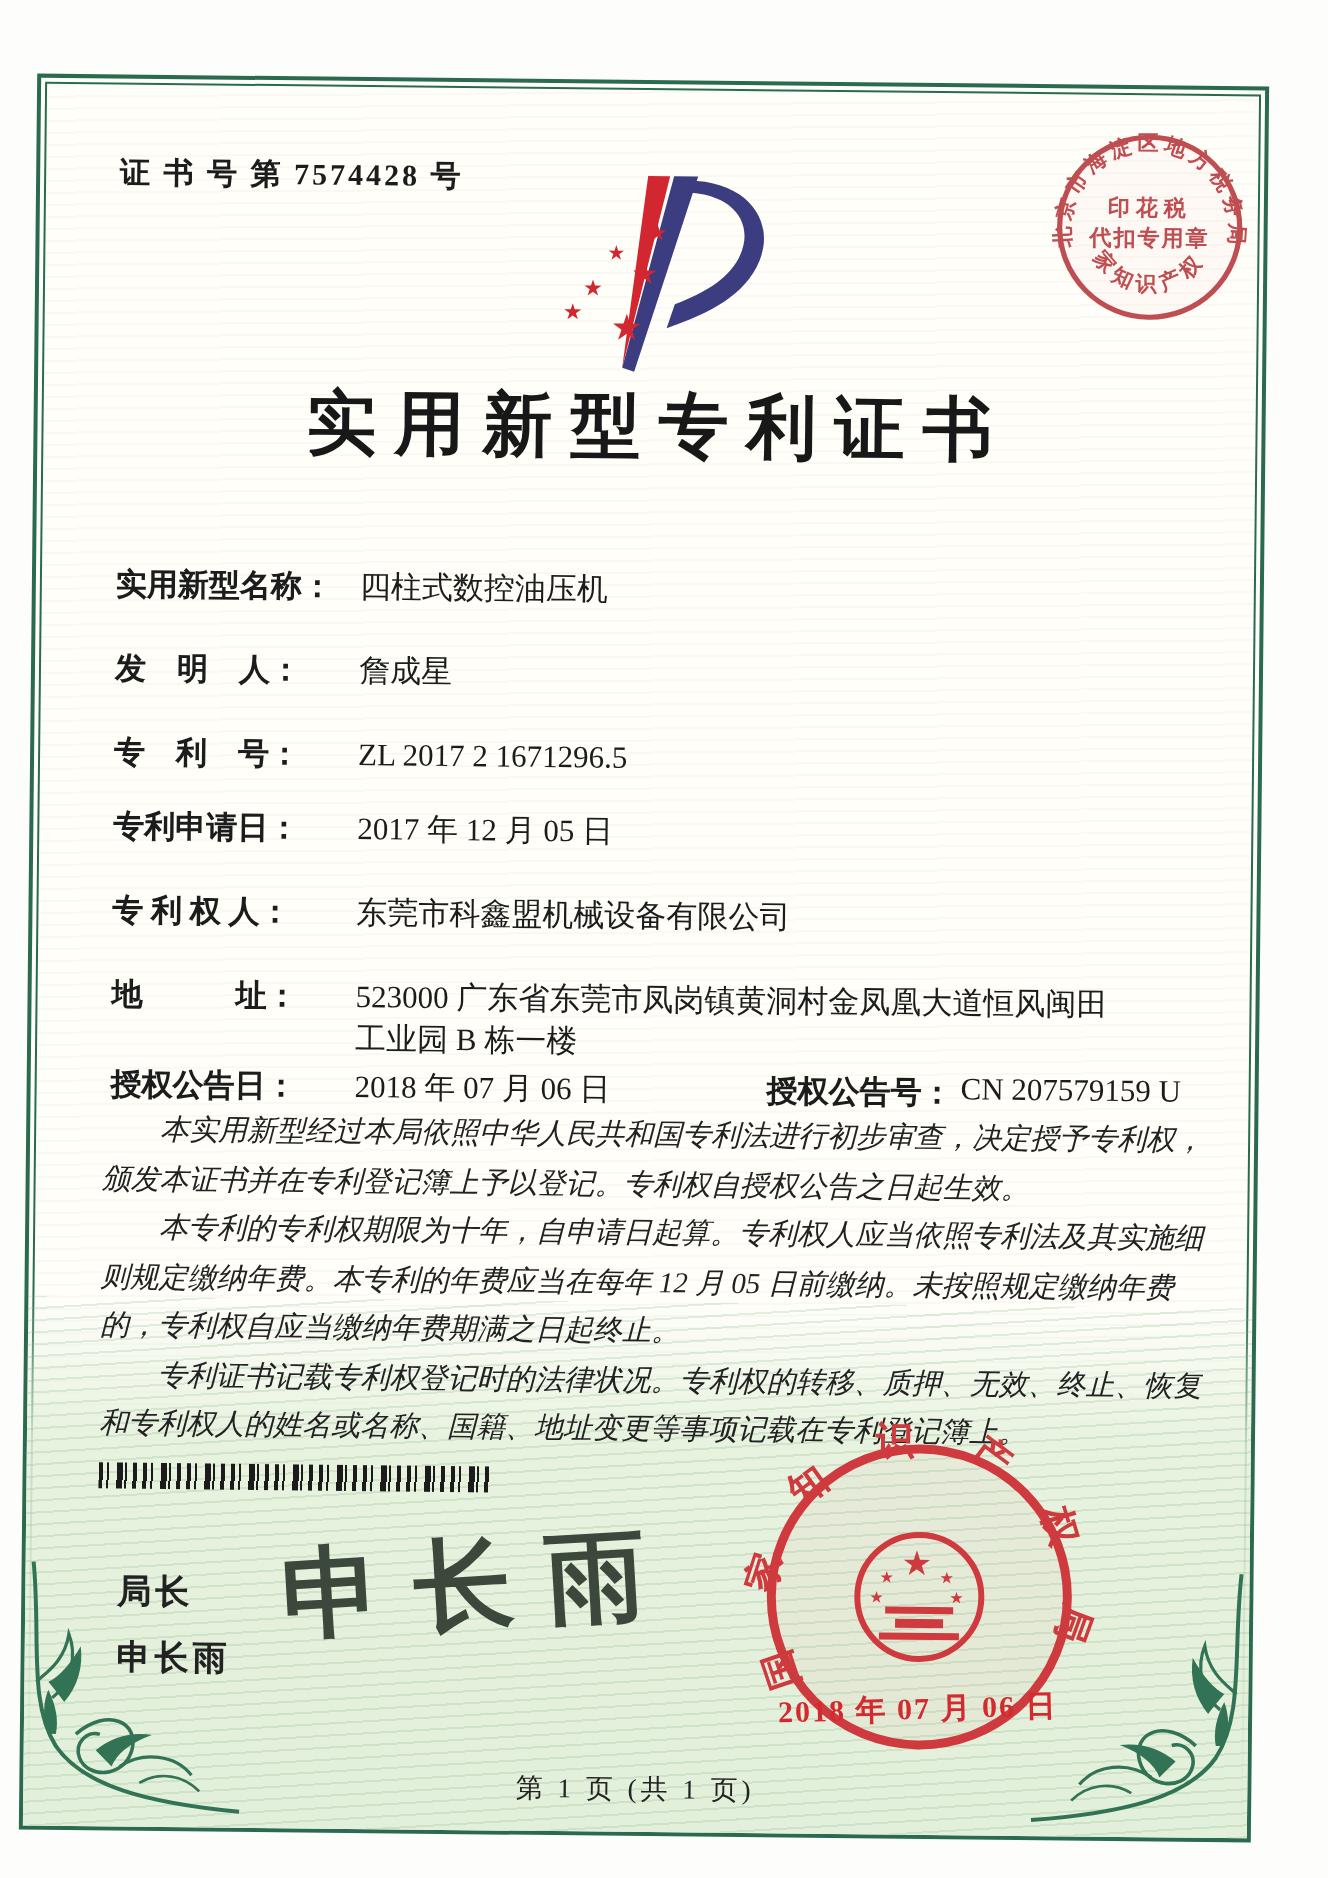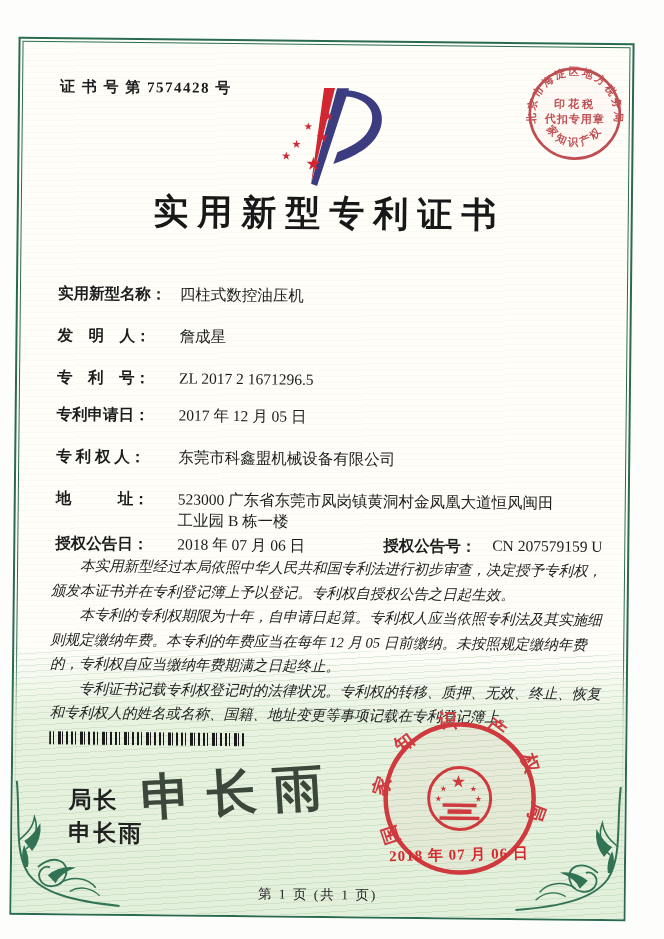--- a/index.html
+++ b/index.html
@@ -33,31 +33,31 @@
   .cert-no{left:40px;top:38px;font-size:15px;letter-spacing:1.5px;font-weight:600;}
   .title{
     left:0;right:0;top:148px;text-align:center;
     font-size:35px;font-weight:700;letter-spacing:9px;color:#181818;
     text-indent:9px;
   }
   .field-row{left:40px;display:flex;align-items:flex-start;font-size:15.5px;line-height:21px;}
   .field-label{font-weight:700;width:122px;flex:none;white-space:pre;}
   .field-value{font-weight:500;white-space:pre-wrap;max-width:420px;}
   .grant-no{left:368px;display:flex;font-size:15.5px;}
-  .grant-no .field-label{width:auto;margin-right:16px;}
+  .grant-no .field-label{width:auto;margin-right:4px;}
   .paras{left:36px;top:514px;width:552px;font-size:14.5px;line-height:24.5px;
     font-style:italic;color:#222;}
   .paras p{margin:0;text-indent:2em;}
   .barcode{left:36px;top:692px;width:197px;height:13px;
     background:repeating-linear-gradient(90deg,
       #1b1b1b 0 2px, transparent 2px 4px, #1b1b1b 4px 5px, transparent 5px 9px,
       #1b1b1b 9px 12px, transparent 12px 13px, #1b1b1b 13px 14px, transparent 14px 17px,
       #1b1b1b 17px 19px, transparent 19px 22px);
   }
-  .officer{left:56px;font-size:23px;font-weight:700;letter-spacing:2px;color:#222;}
+  .officer{left:46px;font-size:17px;font-weight:700;letter-spacing:2px;color:#222;}
   .sig{
     left:128px;top:716px;width:260px;font-size:50px;color:#2e3a2e;
     letter-spacing:16px;transform:rotate(-4deg);opacity:.92;
     font-weight:600;
   }
   .footer{left:0;right:0;top:844px;text-align:center;font-size:13.5px;letter-spacing:2px;color:#222;}
   .seal-top{left:499px;top:13px;width:112px;height:112px;}
   .seal-bottom{left:357px;top:663px;width:180px;height:180px;}
   .logo{left:252px;top:42px;width:124px;height:106px;}
   .flourish{width:120px;height:132px;}

